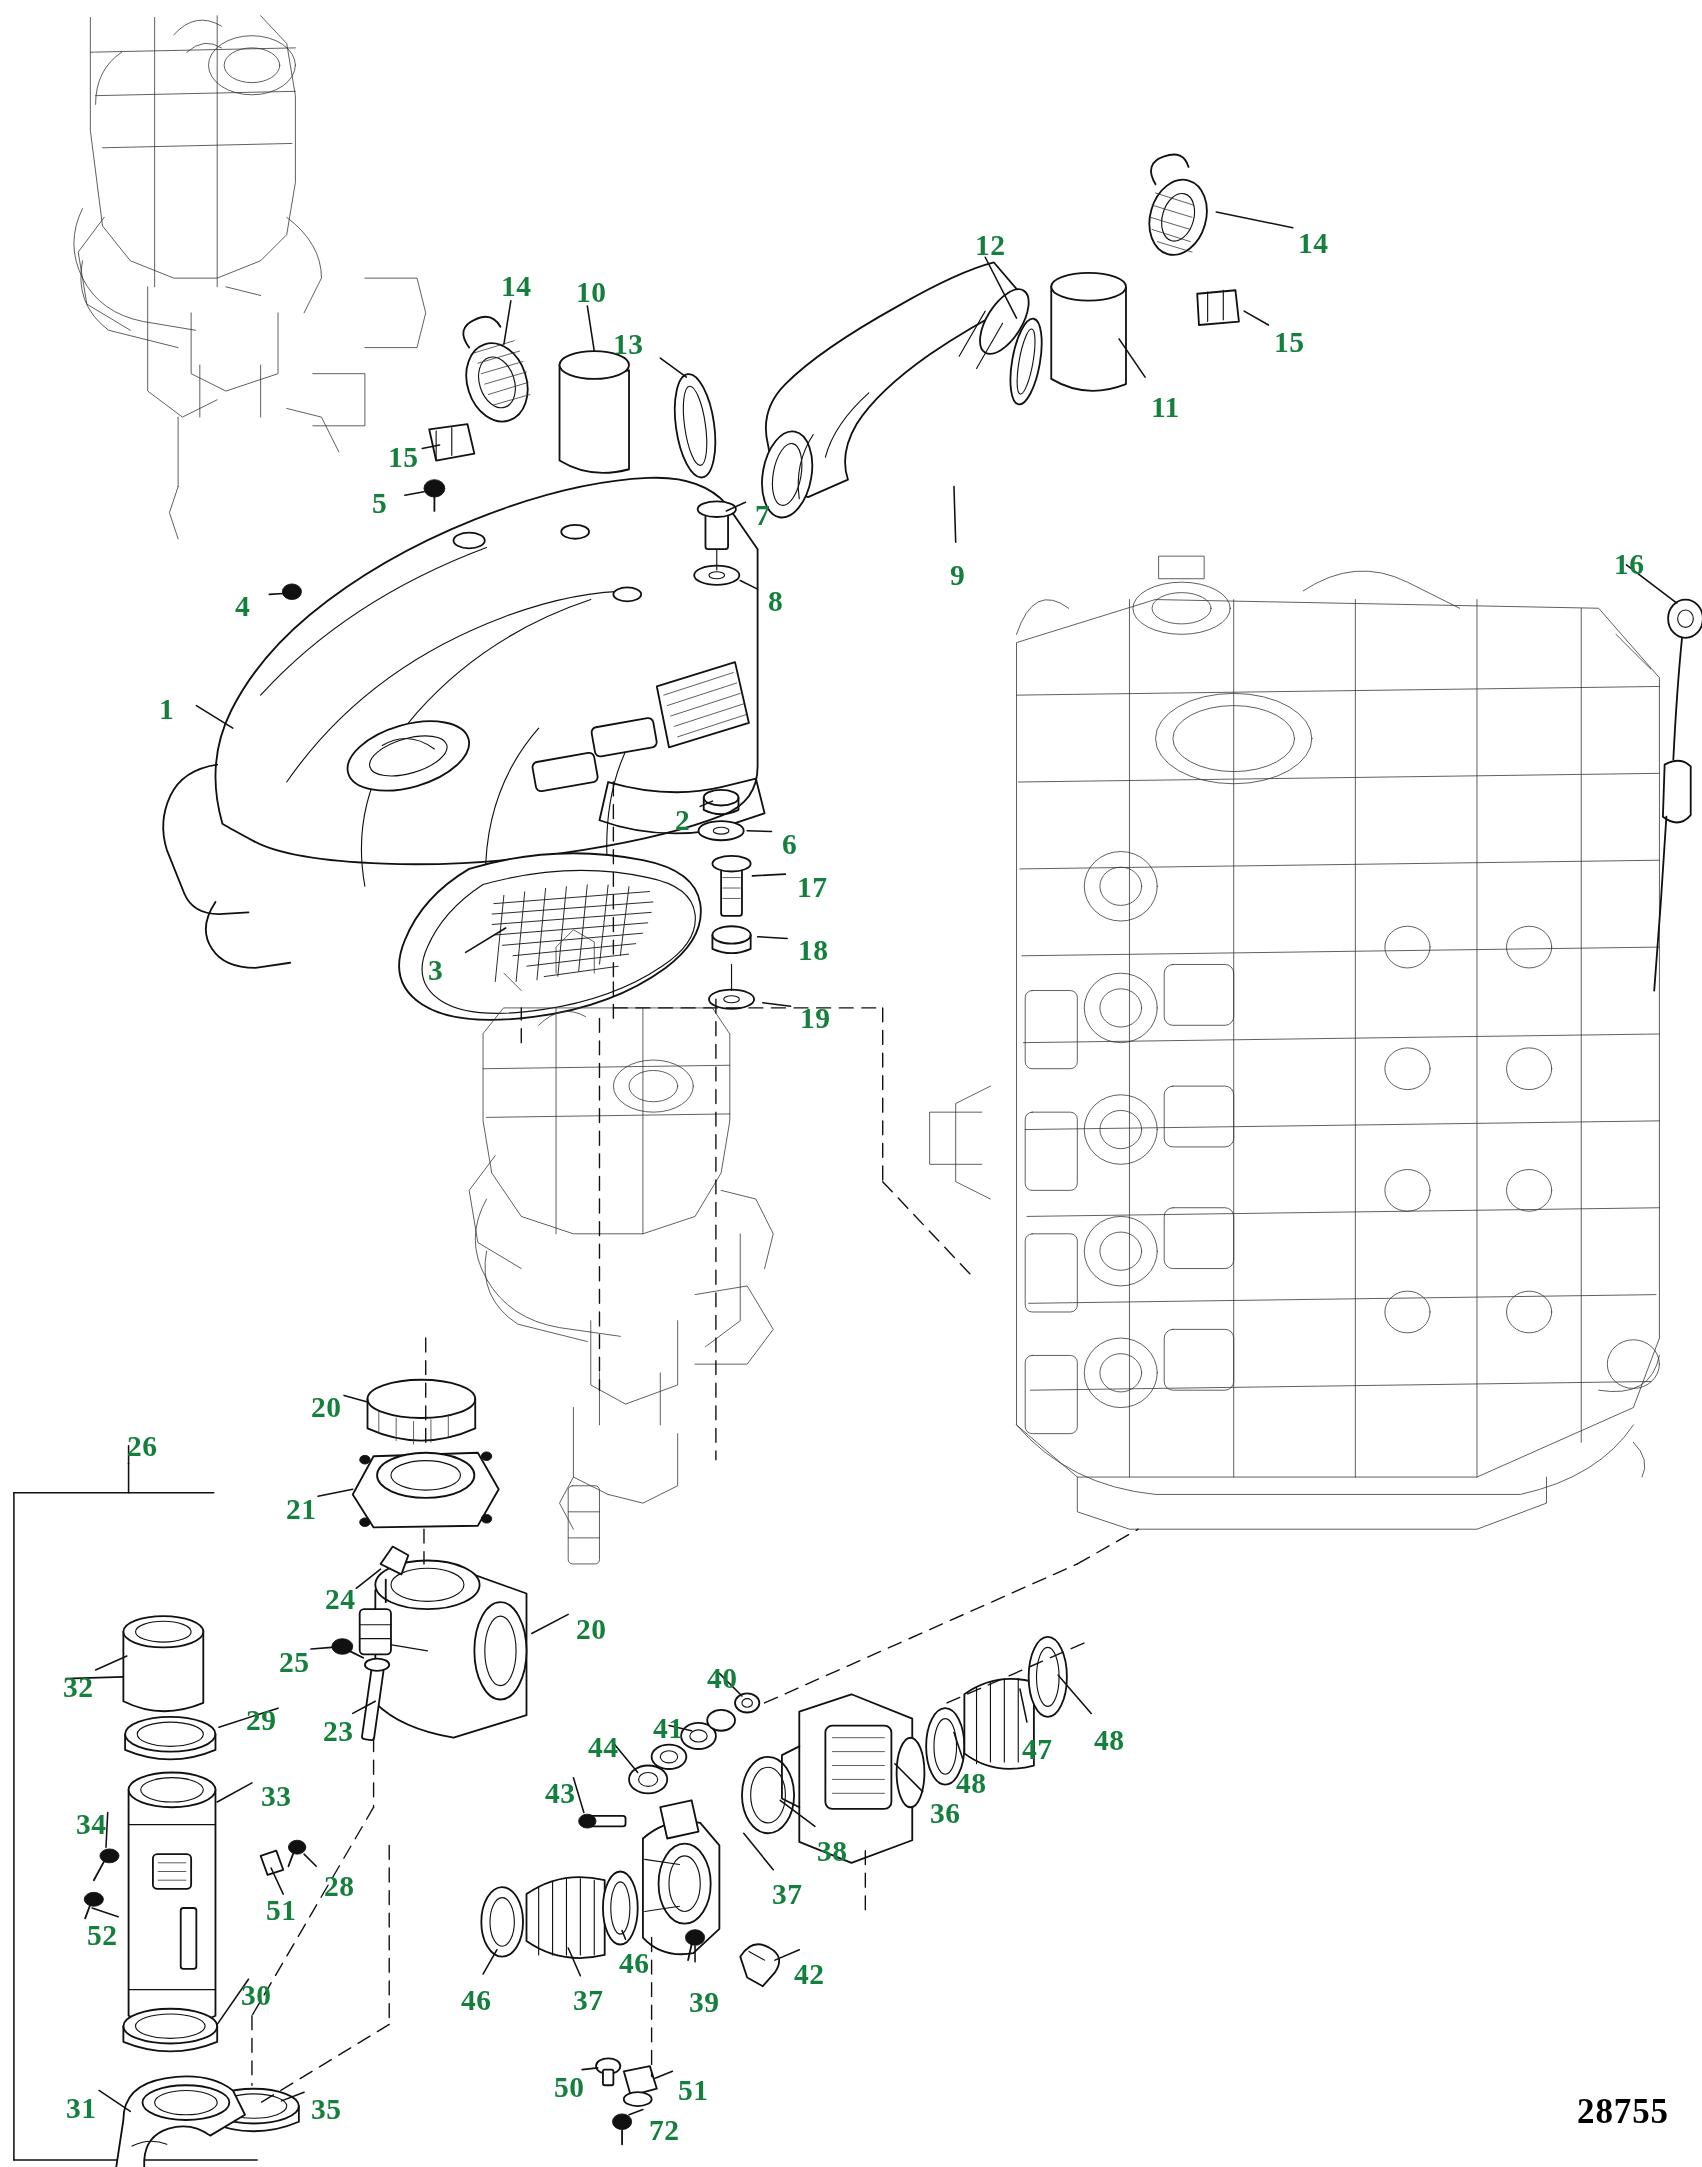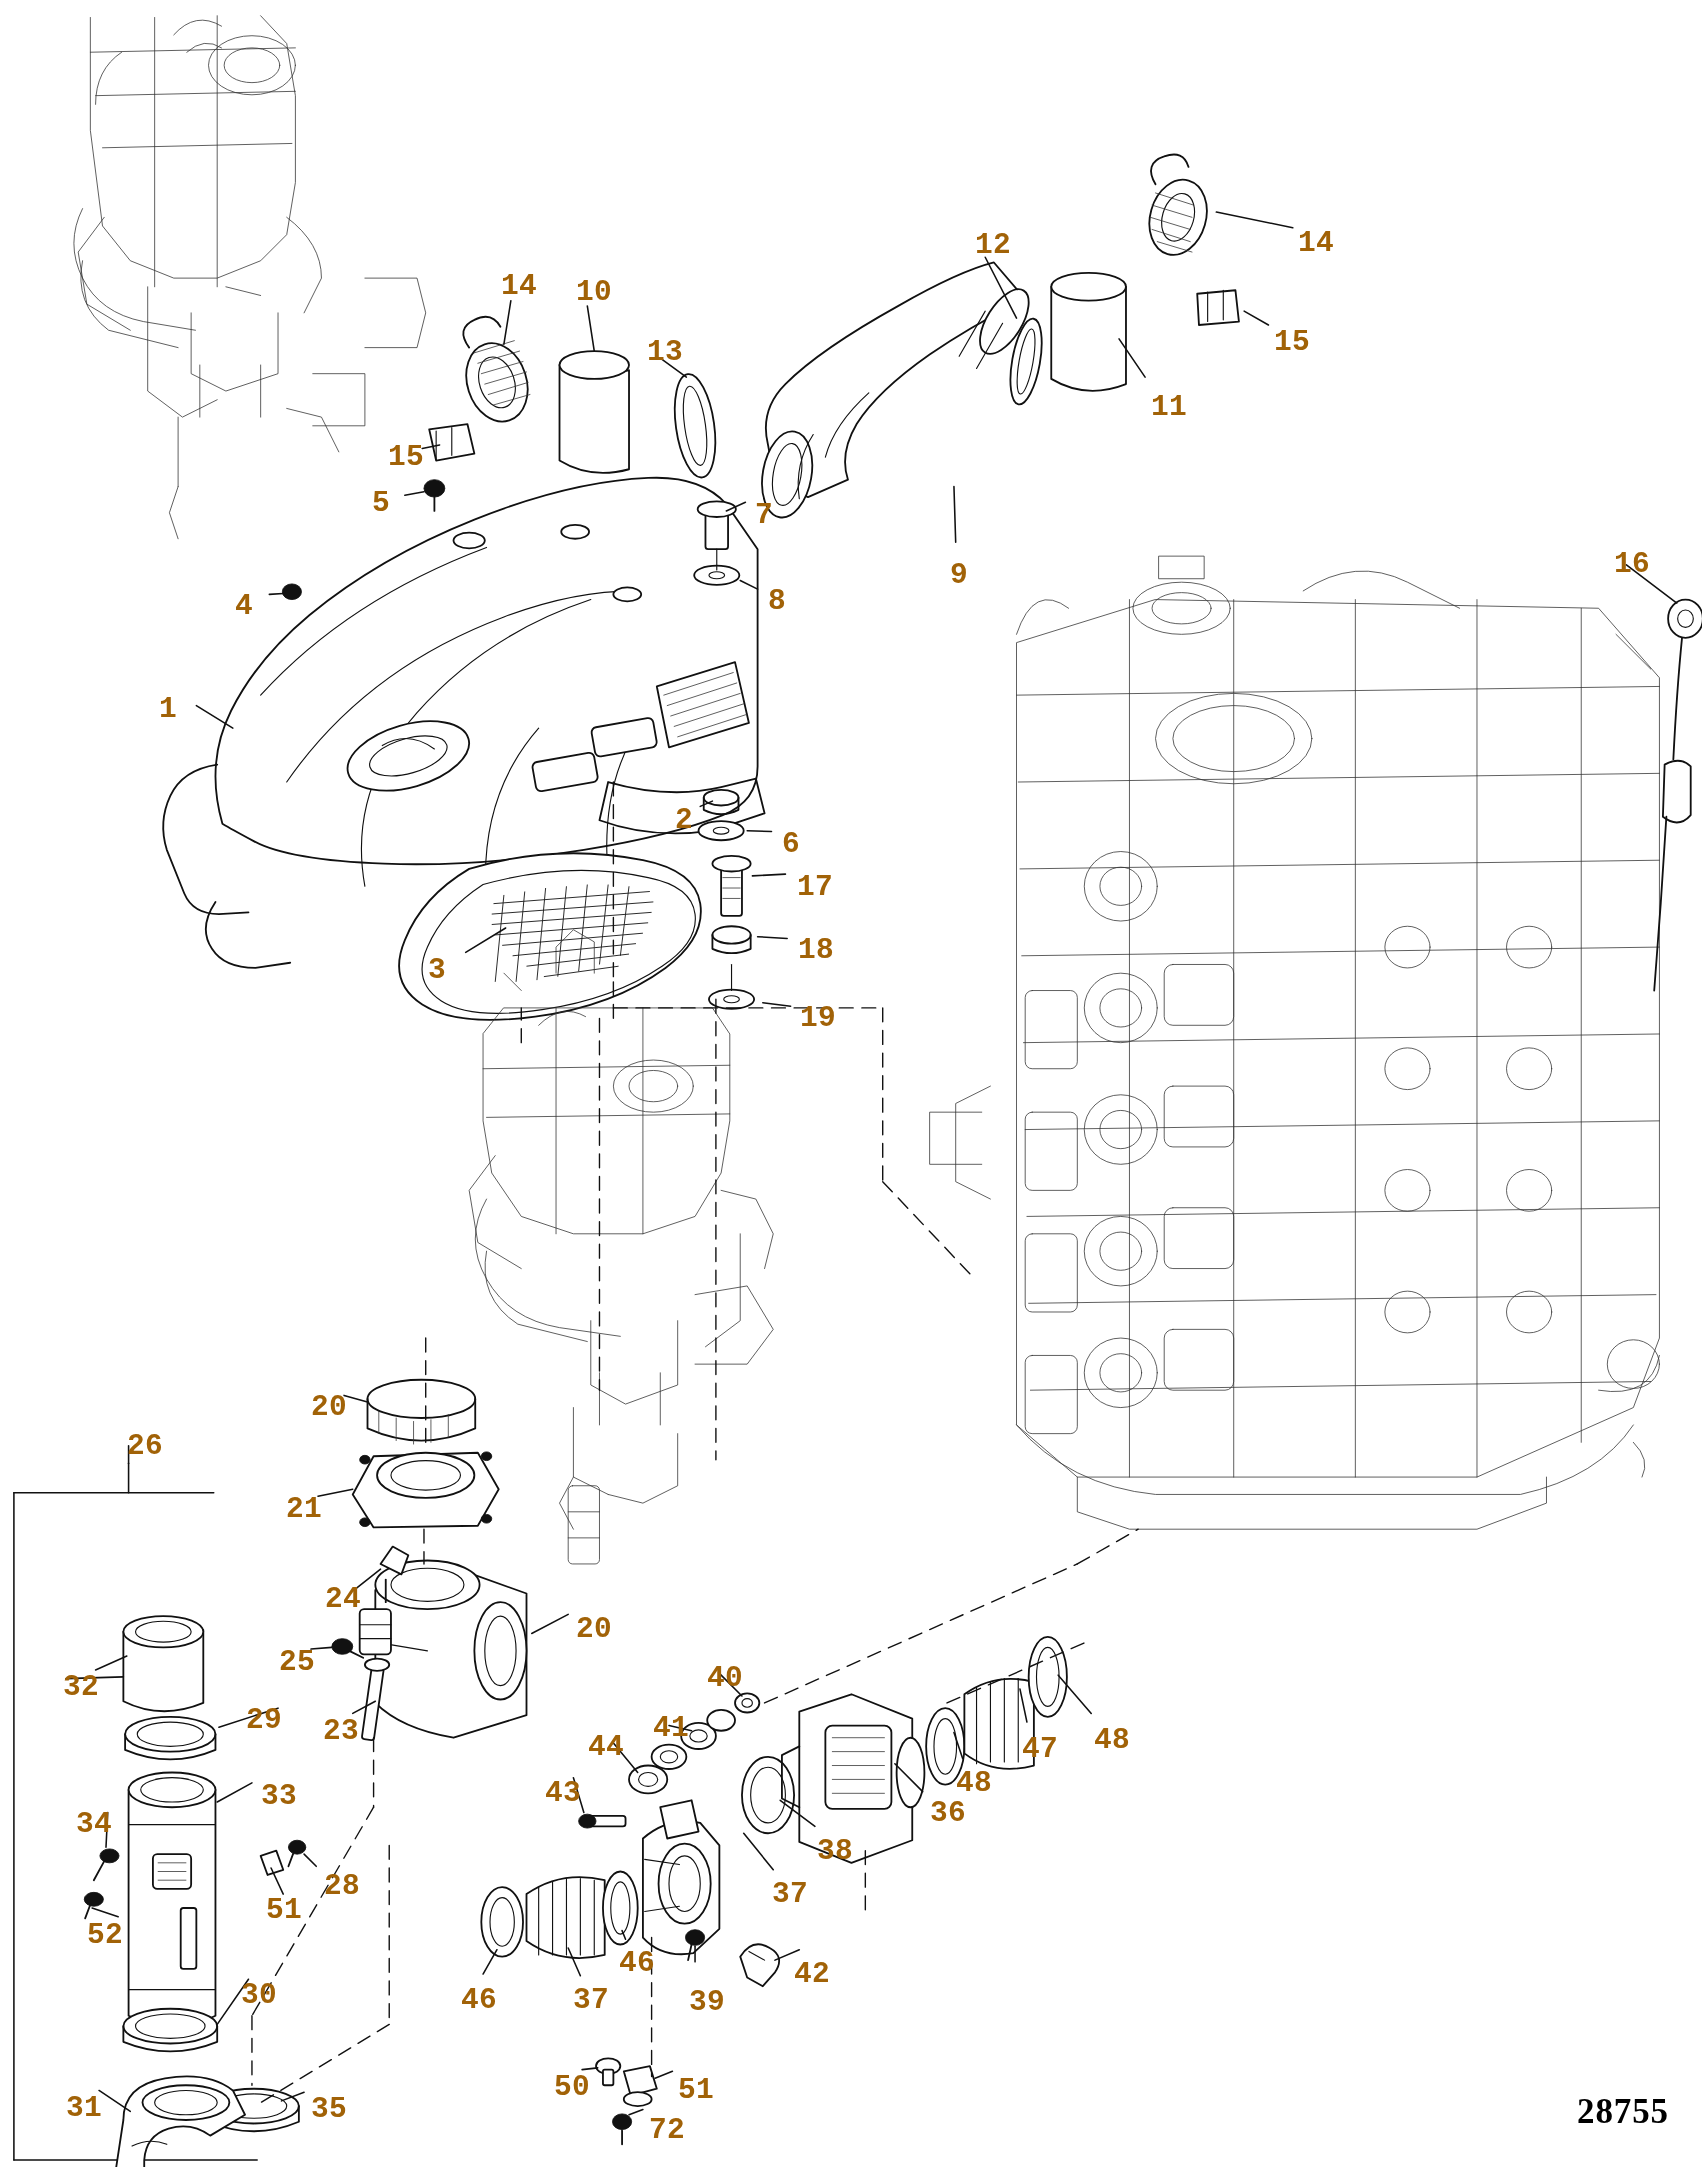--- a/index.html
+++ b/index.html
@@ -12,24 +12,24 @@
     overflow:hidden;
   }
   #sheet svg.art{
     position:absolute;
     left:0; top:0;
     width:1702px;
     height:2167px;
   }
   .callout{
     position:absolute;
-    font-family:Liberation Mono, monospace;
+    font-family:Liberation Serif, serif;
     font-size:29.5px;
     font-weight:700;
-    color:#a16207;
+    color:#15803d;
     line-height:1;
     white-space:nowrap;
     letter-spacing:0.4px;
   }
   .drawing-no{
     position:absolute;
     right:33px;
     bottom:35px;
     font-family:"Liberation Serif",serif;
     font-size:35px;
@@ -603,21 +603,21 @@
   <div class="callout" style="left:428px; top:956px;">3</div>
   <div class="callout" style="left:235px; top:592px;">4</div>
   <div class="callout" style="left:372px; top:489px;">5</div>
   <div class="callout" style="left:782px; top:830px;">6</div>
   <div class="callout" style="left:755px; top:501px;">7</div>
   <div class="callout" style="left:768px; top:587px;">8</div>
   <div class="callout" style="left:950px; top:561px;">9</div>
   <div class="callout" style="left:576px; top:278px;">10</div>
   <div class="callout" style="left:1151px; top:393px;">11</div>
   <div class="callout" style="left:975px; top:231px;">12</div>
-  <div class="callout" style="left:647px; top:330px;margin-top:8px;">13</div>
+  <div class="callout" style="left:613px; top:330px;">13</div>
   <div class="callout" style="left:501px; top:272px;">14</div>
   <div class="callout" style="left:1298px; top:229px;">14</div>
   <div class="callout" style="left:388px; top:443px;">15</div>
   <div class="callout" style="left:1274px; top:328px;">15</div>
   <div class="callout" style="left:1614px; top:550px;">16</div>
   <div class="callout" style="left:797px; top:873px;">17</div>
   <div class="callout" style="left:798px; top:936px;text-align:right;">18</div>
   <div class="callout" style="left:800px; top:1004px;">19</div>
   <div class="callout" style="left:576px; top:1615px;">20</div>
   <div class="callout" style="left:286px; top:1495px;">21</div>

